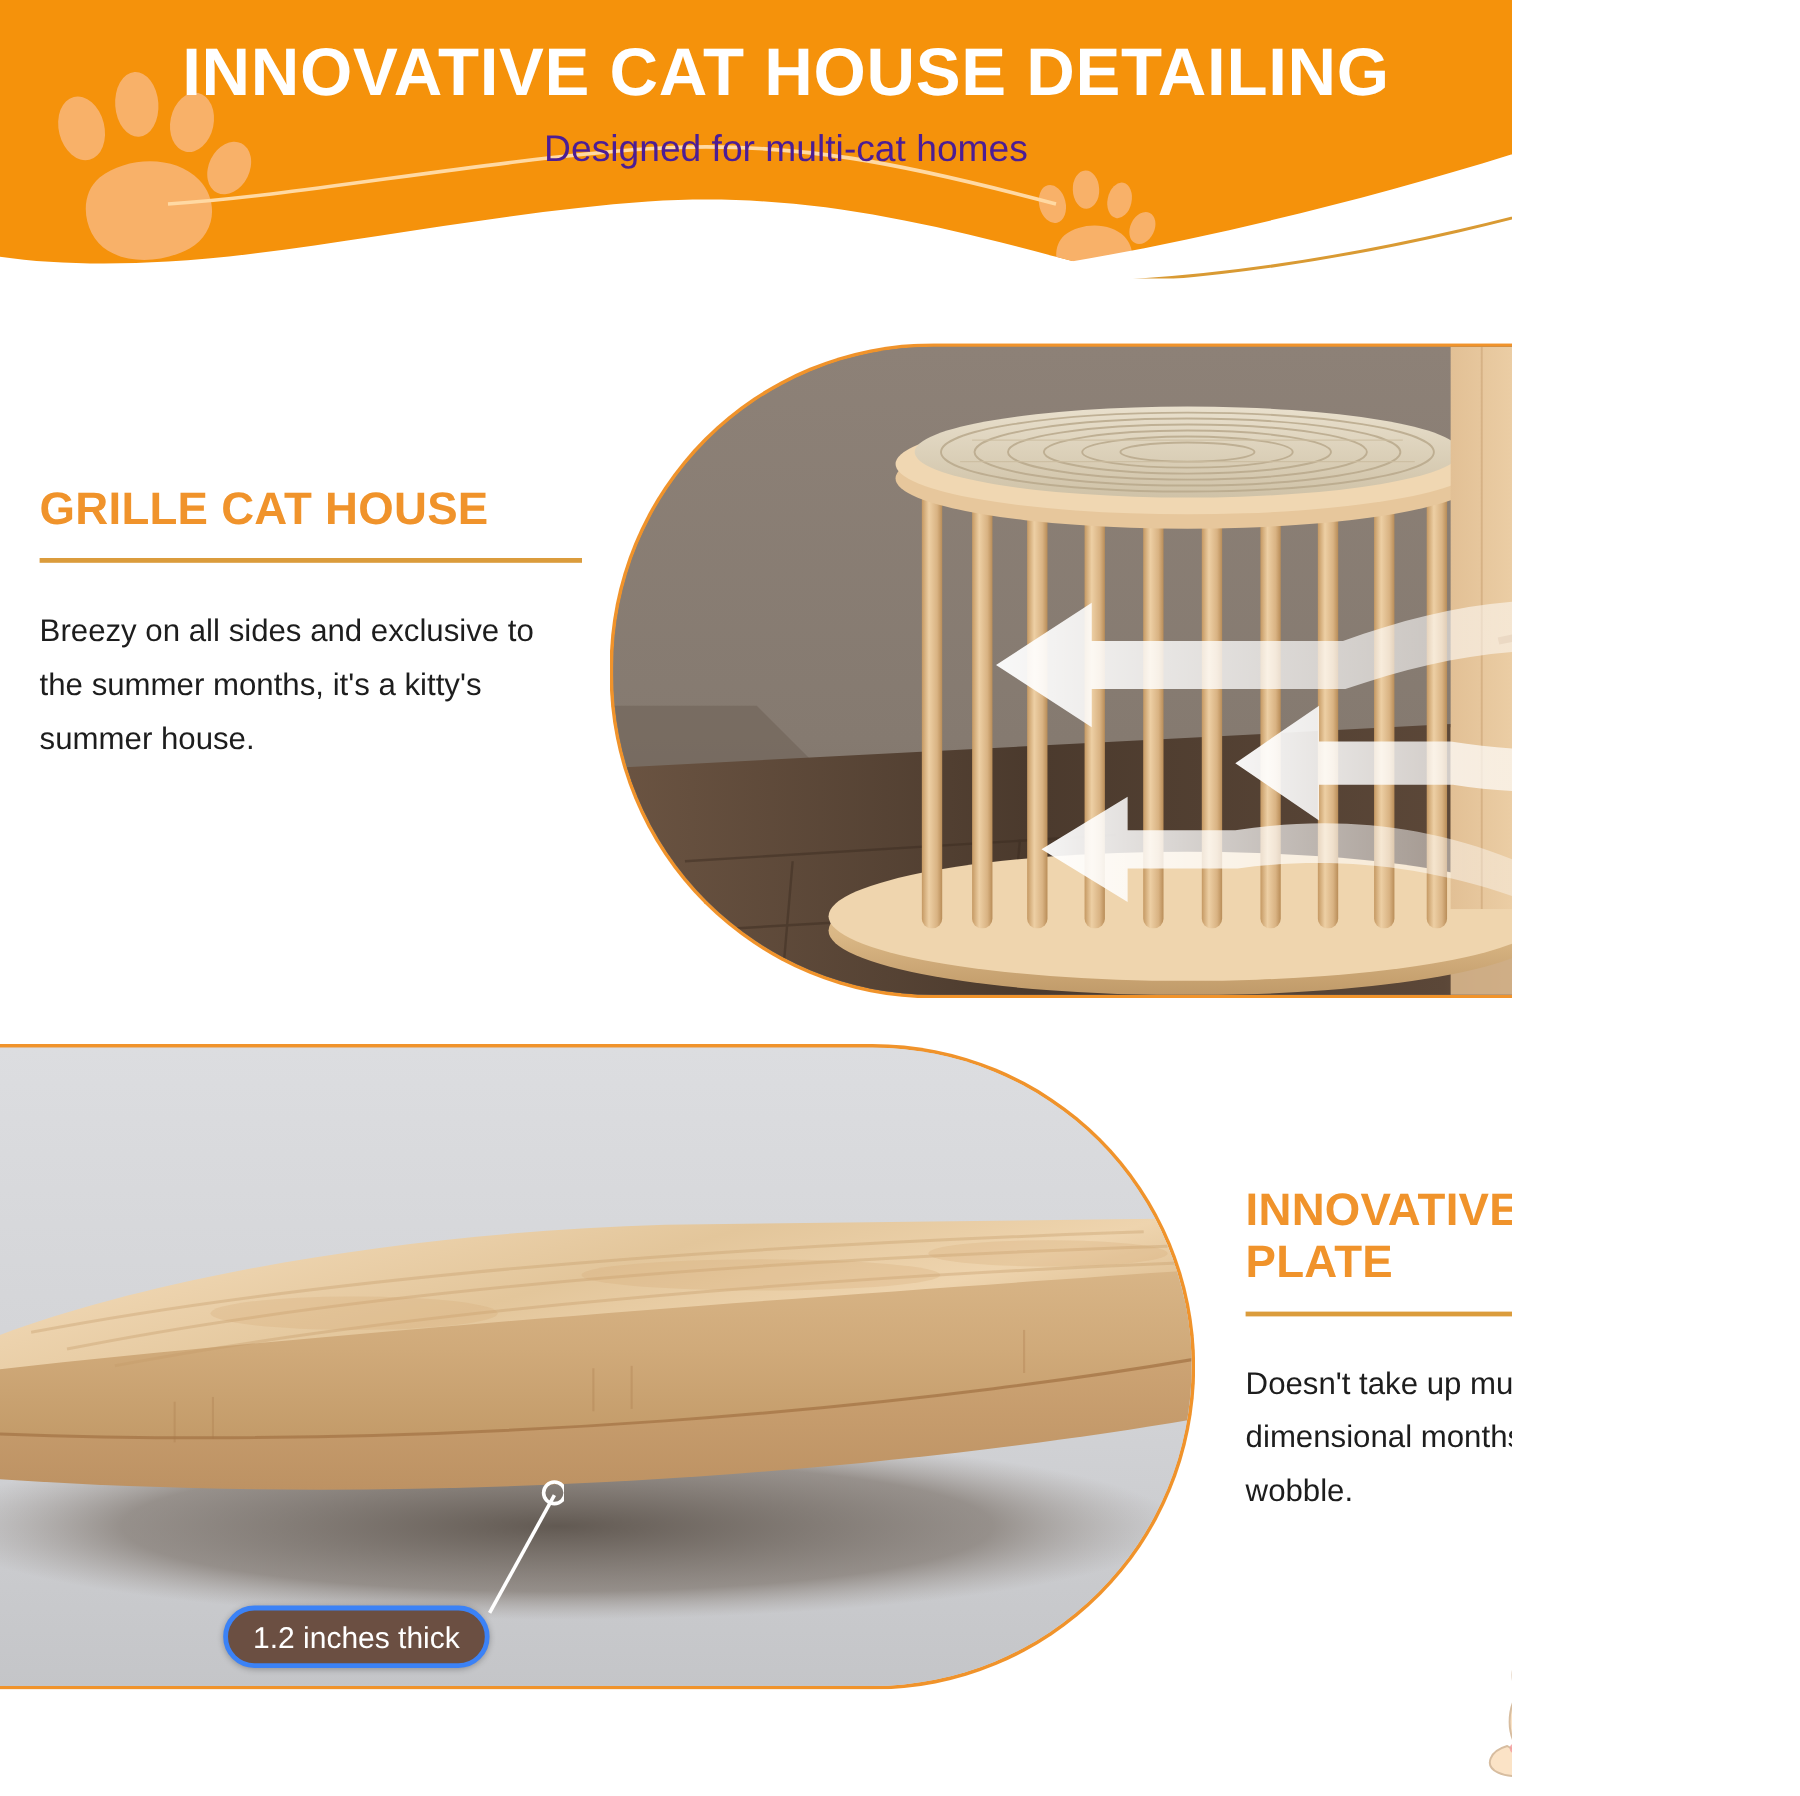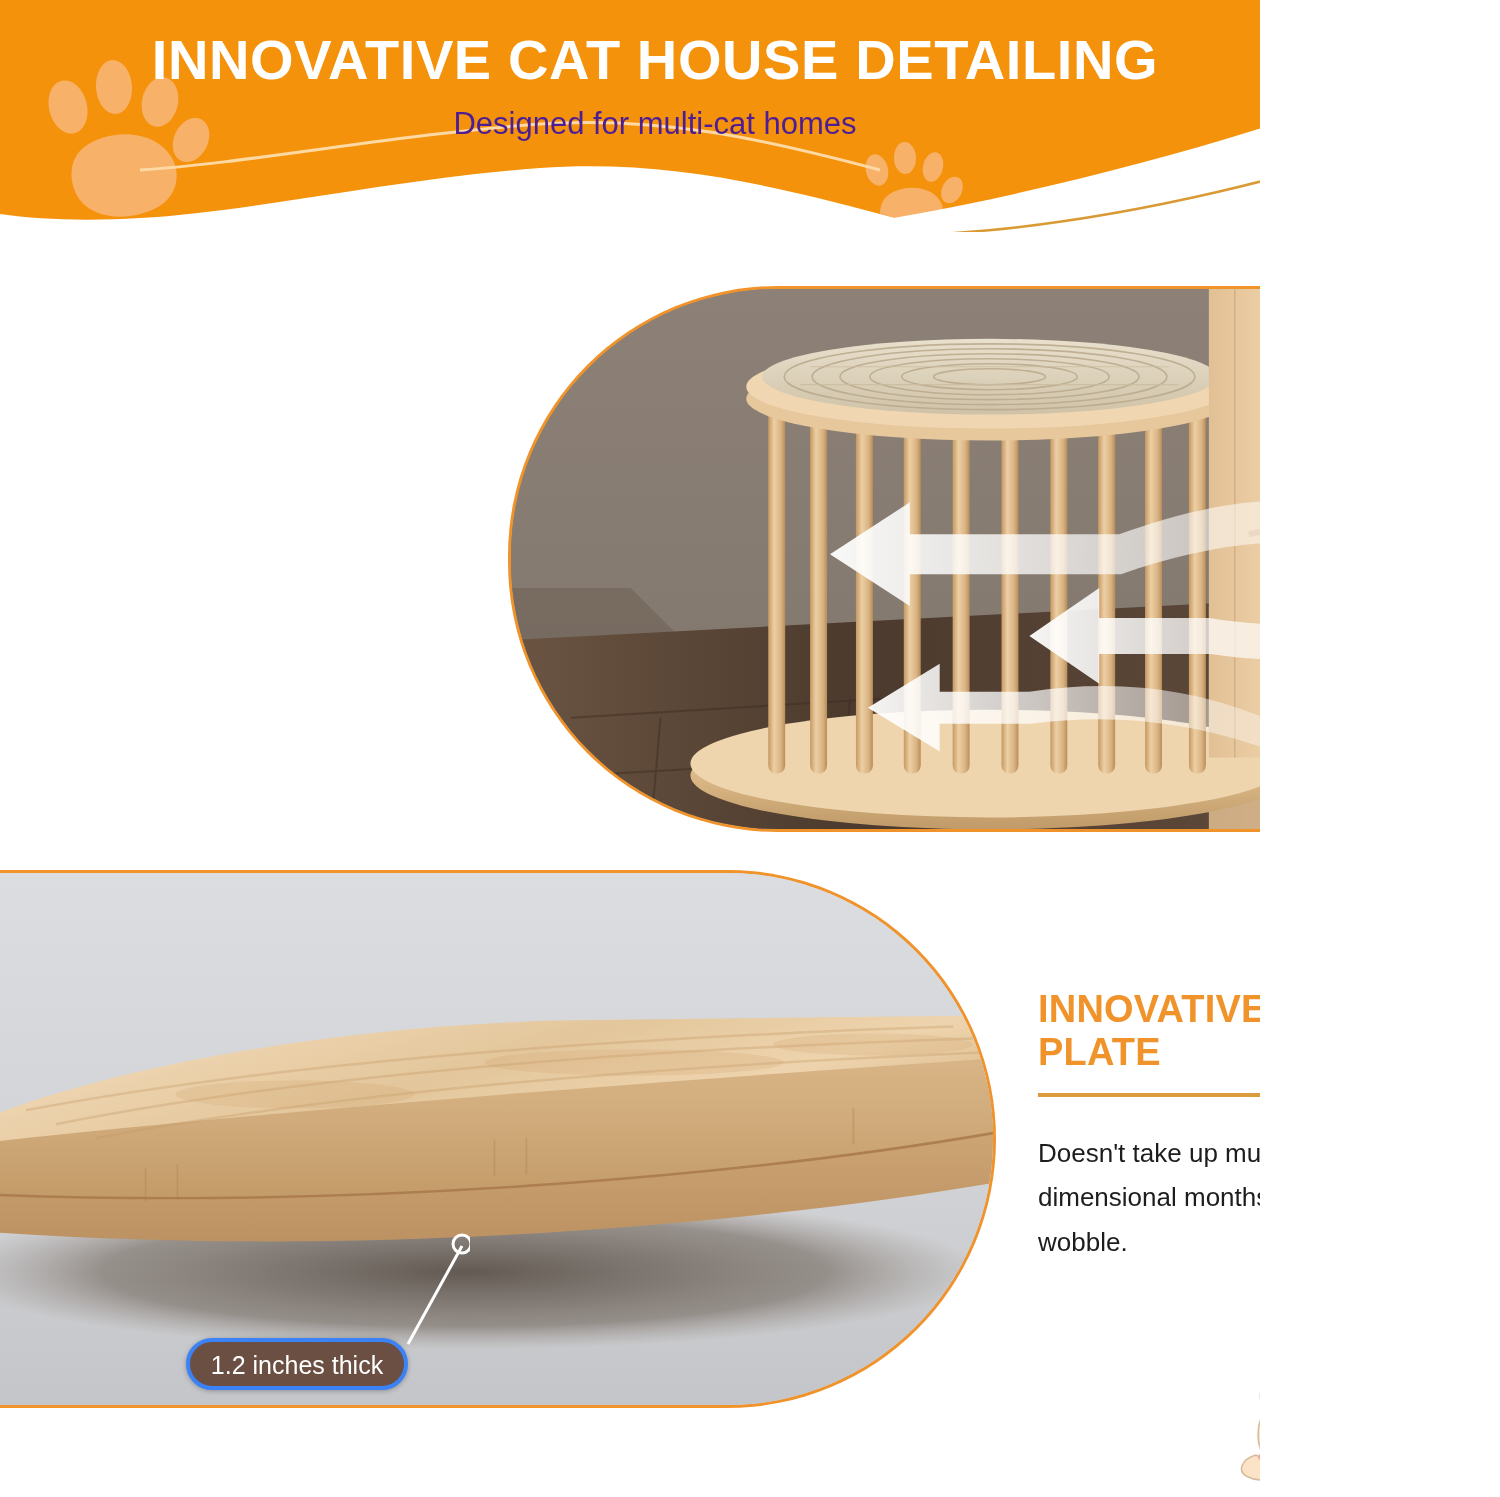--- a/index.html
+++ b/index.html
@@ -209,20 +209,25 @@
 
       <path d="M1500,40 L1500,100 C1340,168 1120,222 960,232 L800,232
                C1020,204 1300,128 1500,40 Z" fill="#ffffff"></path>
       <path d="M1500,104 C1320,176 1110,224 940,234" fill="none" stroke="#D99A33" stroke-width="2.5"></path>
     </svg>
 
     <div class="header-title">INNOVATIVE CAT HOUSE DETAILING</div>
     <div class="header-sub">Designed for multi-cat homes</div>
   </div>
 
+  <div class="sec1-text">
+    <div class="feature-title">GRILLE CAT HOUSE</div>
+    <div class="feature-rule"></div>
+    <div class="feature-body">Breezy on all sides and exclusive to the summer months, it's a kitty's summer house.</div>
+  </div>
 
   <div class="photo1">
     <svg class="scene" viewBox="0 0 992 546" preserveAspectRatio="none">
       <defs>
         <linearGradient id="wallG" x1="0" y1="0" x2="0" y2="1">
           <stop offset="0%" stop-color="#8d8177"></stop>
           <stop offset="60%" stop-color="#857a70"></stop>
           <stop offset="100%" stop-color="#76695f"></stop>
         </linearGradient>
         <linearGradient id="floorG" x1="0" y1="0" x2="1" y2="0">

